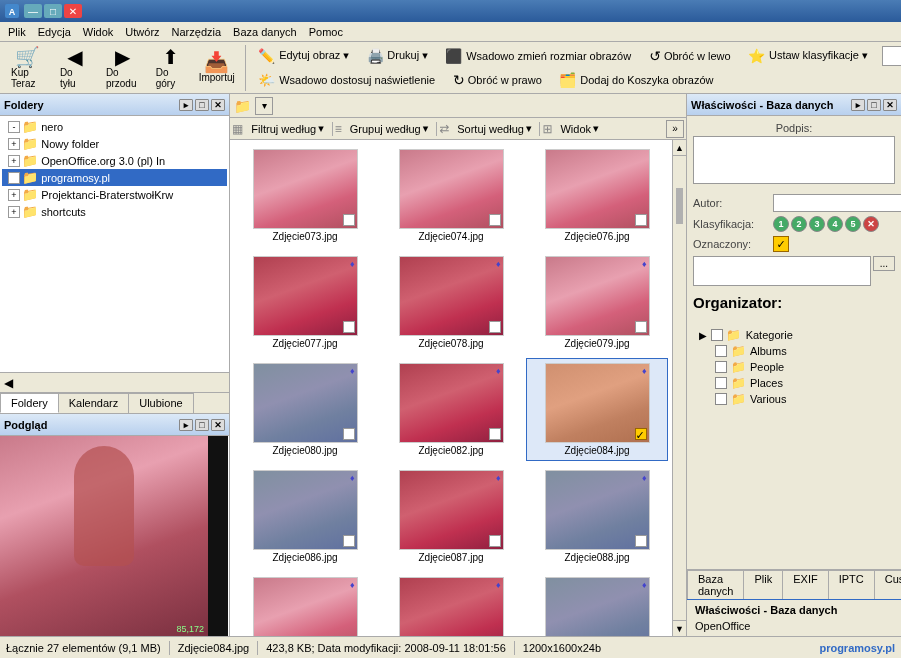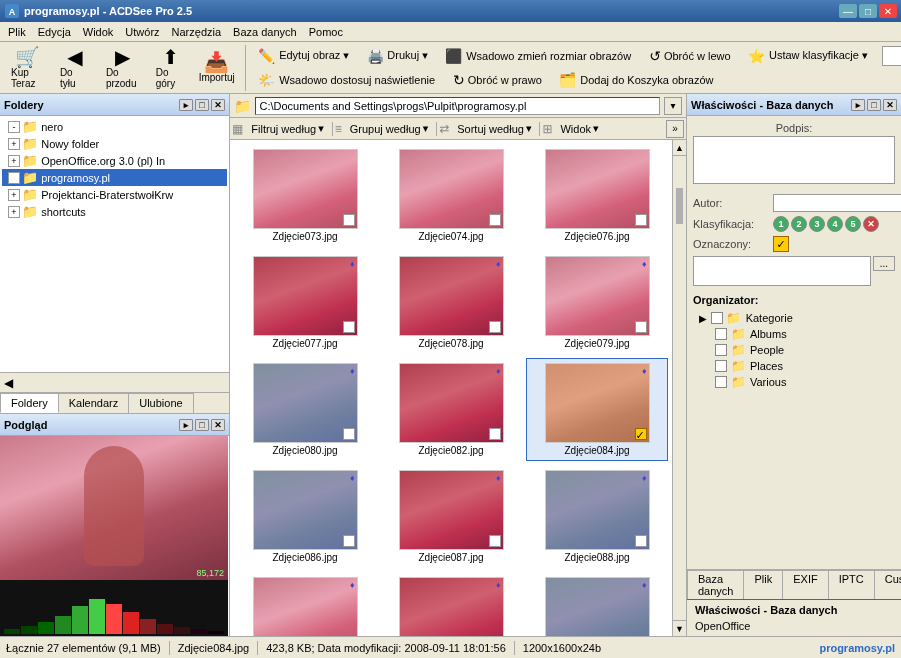--- a/index.html
+++ b/index.html
@@ -102,21 +102,21 @@
 
     
     .check-mark { width: 16px; height: 16px; background: #ffcc00; border: 1px solid #996600; display: inline-flex; align-items: center; justify-content: center; font-size: 11px; }
 
     
     .keywords-area { background: white; border: 1px solid #999; padding: 2px 4px; font-size: 11px; min-height: 30px; width: 100%; }
     .keyword-btn { background: #ece9d8; border: 1px solid #999; padding: 1px 6px; font-size: 10px; cursor: pointer; float: right; }
 
     
     .organizer-section { margin-top: 4px; }
-    .org-label { font-size: 11px; font-weight: bold; margin-bottom: 4px; }
+    .org-label { font-size: 15px; font-weight: bold; margin-bottom: 16px; }
     .org-item { display: flex; align-items: center; padding: 1px 2px; cursor: pointer; font-size: 11px; gap: 4px; }
     .org-checkbox { width: 12px; height: 12px; border: 1px solid #888; background: white; display: inline-block; }
     .org-folder-icon { color: #f5c518; font-size: 12px; }
 
     
     .bottom-tabs { display: flex; border-top: 1px solid #aaa; background: #ece9d8; }
     .bottom-tab { padding: 2px 10px; cursor: pointer; font-size: 11px; border: 1px solid #aaa; border-bottom: none; background: #ece9d8; margin-right: -1px; }
     .bottom-tab.active { background: #ece9d8; border-top: 2px solid #316ac5; font-weight: bold; }
 
     
@@ -136,21 +136,20 @@
 </head>
 <body>
 
 <div class="title-bar">
   <div class="title-bar-icon">
     <svg width="14" height="14" viewBox="0 0 14 14">
         <rect width="14" height="14" fill="#4488cc" rx="2"></rect>
         <text x="7" y="11" text-anchor="middle" fill="white" font-size="9" font-weight="bold">A</text>
       </svg>
   </div>
-  <span class="title-bar-text">programosy.pl - ACDSee Pro 2.5</span>
   <div class="title-bar-buttons">
     <div class="tb-btn tb-btn-min">—</div>
     <div class="tb-btn tb-btn-max">□</div>
     <div class="tb-btn tb-btn-close">✕</div>
   </div>
 </div>
 
 <div class="menu-bar">
   <span class="menu-item">Plik</span>
   <span class="menu-item">Edycja</span>
@@ -294,21 +293,21 @@
       <div class="preview-header">
         <span>Podgląd</span>
         <div class="panel-controls">
           <div class="panel-ctrl-btn">▸</div>
           <div class="panel-ctrl-btn">□</div>
           <div class="panel-ctrl-btn">✕</div>
         </div>
       </div>
       <div class="preview-content">
 
-        <div style="width:100%; height:100%; display:flex; flex-direction:column;gap:12px;">
+        <div style="width:100%; height:100%; display:flex; ">
           <div style="flex:1; background:linear-gradient(160deg, #c97a8a 0%, #e8a0b0 30%, #b05060 60%, #7a3040 100%); position:relative;">
 
             <div style="position:absolute;top:10px;left:50%;transform:translateX(-50%);width:60px;height:120px;background:rgba(180,80,80,0.7);border-radius:30px 30px 10px 10px;"></div>
             <div style="position:absolute;bottom:2px;right:4px;color:#88ff88;font-size:9px;">85,172</div>
           </div>
 
           <div style="height:44px; background:#111; display:flex; align-items:flex-end; padding:2px 4px; gap:1px;">
             <div style="flex:1;height:5px;background:#004400;"></div>
             <div style="flex:1;height:8px;background:#004400;"></div>
             <div style="flex:1;height:12px;background:#006600;"></div>
@@ -325,21 +324,20 @@
           </div>
         </div>
       </div>
     </div>
   </div>
 
   <div class="content-area">
 
     <div class="path-bar">
       <span class="path-icon">📁</span>
-      <input class="path-input" type="text" value="C:\Documents and Settings\progs\Pulpit\programosy.pl" style="">
       <div class="path-btn">▾</div>
     </div>
 
     <div class="filter-bar">
       <span style="font-size:12px; color:#888;">▦</span>
       <div class="filter-btn">
         <span>Filtruj według</span>
         <span>▾</span>
       </div>
       <div class="filter-separator"></div>

